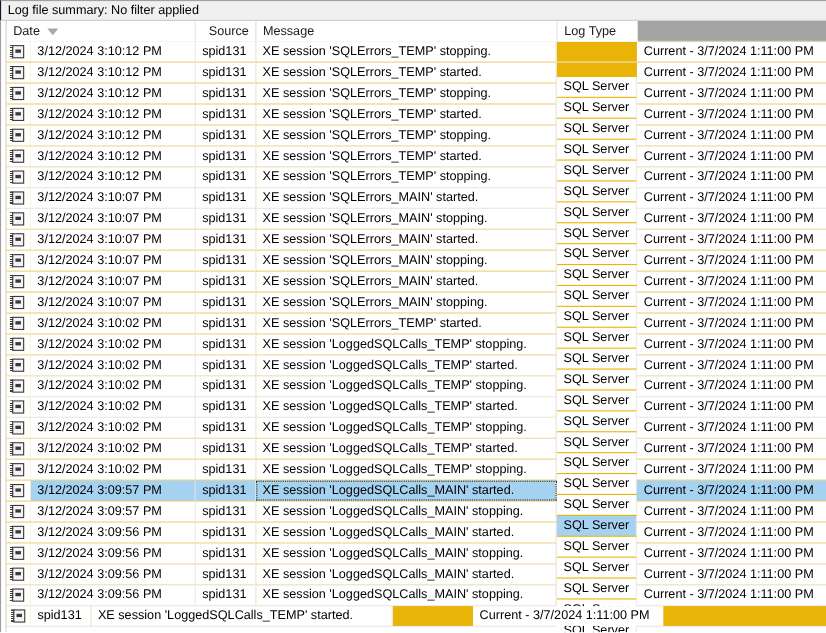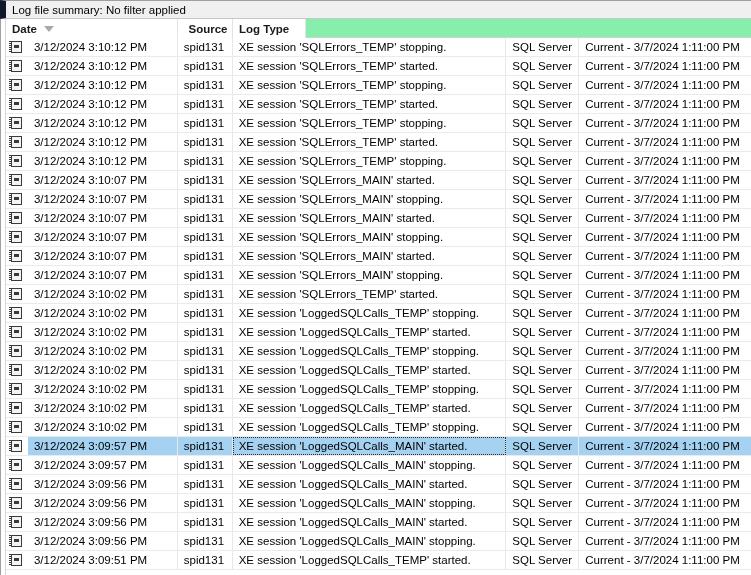--- a/index.html
+++ b/index.html
@@ -22,21 +22,21 @@
 
   
   .summary-bar {
     position: absolute;
     left: 0; top: 0;
     width: 751px;
     height: 19px;
     box-sizing: border-box;
     background: #f0f0f0;
     border-top: 1px solid #a0a0a0;
-    border-left: 6px solid #0f172a;
+    border-left: 1px solid #0f172a;
     border-bottom: 1px solid #c8c8c8;
     display: flex;
     align-items: center;
     padding-left: 6px;
     font-size: 11.5px;
     color: #000000;
     white-space: nowrap;
   }
 
   
@@ -58,23 +58,22 @@
     height: 556px;
     border-left: 1px solid #d6d6d6;
     box-sizing: border-box;
   }
 
   
   .hdr {
     display: flex;
     height: 19px;
     box-sizing: border-box;
-    background: #86efac;
+    background: #a3a3a3;
     border-bottom: 1px solid #d0d0d0;
-    font-weight: bold;
   }
   .hdr-cell {
     box-sizing: border-box;
     height: 19px;
     line-height: 18px;
     font-size: 11.5px;
     color: #1a1a1a;
     padding-left: 6px;
     border-right: 1px solid #e3e3e3;
     white-space: nowrap;
@@ -119,21 +118,21 @@
     overflow: hidden;
     background: #ffffff;
   }
   .cell.last { border-right: none; }
 
   
   .c-icon { width: 22px; padding-left: 0; display: flex; align-items: center; justify-content: center; border-right: none; }
   .c-date { width: 150px; }
   .c-src  { width: 55px; }
   .c-msg  { width: 274px; }
-  .c-type { width: 73px; }
+  .c-type { width: 73px; margin-top: 32px; }
   .c-lsrc { width: 173px; }
 
   
   .h-date { width: 172px; }
   .h-src  { width: 55px; justify-content: center; }
   .h-msg  { width: 274px; }
   .h-type { width: 73px; }
   .h-lsrc { width: 173px; }
 
   
@@ -176,20 +175,23 @@
     <div class="grid-inner">
 
       <div class="hdr">
         <div class="hdr-cell h-date">
           <span>Date</span>
           <span class="sort-arrow"></span>
         </div>
         <div class="hdr-cell h-src">
           <span>Source</span>
         </div>
+        <div class="hdr-cell h-msg">
+          <span>Message</span>
+        </div>
         <div class="hdr-cell h-type">
           <span>Log Type</span>
         </div>
       </div>
 
       <div id="rows">
           <div class="row">
             <div class="cell c-icon">
               <span class="np-icon"></span>
             </div>
@@ -456,21 +458,20 @@
             <div class="cell c-date">3/12/2024 3:09:56 PM</div>
             <div class="cell c-src">spid131</div>
             <div class="cell c-msg">XE session 'LoggedSQLCalls_MAIN' stopping.</div>
             <div class="cell c-type">SQL Server</div>
             <div class="cell c-lsrc last">Current - 3/7/2024 1:11:00 PM</div>
           </div>
           <div class="row">
             <div class="cell c-icon">
               <span class="np-icon"></span>
             </div>
-            <div class="cell c-date">3/12/2024 3:09:51 PM</div>
             <div class="cell c-src">spid131</div>
             <div class="cell c-msg">XE session 'LoggedSQLCalls_TEMP' started.</div>
             <div class="cell c-type">SQL Server</div>
             <div class="cell c-lsrc last">Current - 3/7/2024 1:11:00 PM</div>
           </div>
         </div>
 
     </div>
   </div>
 

